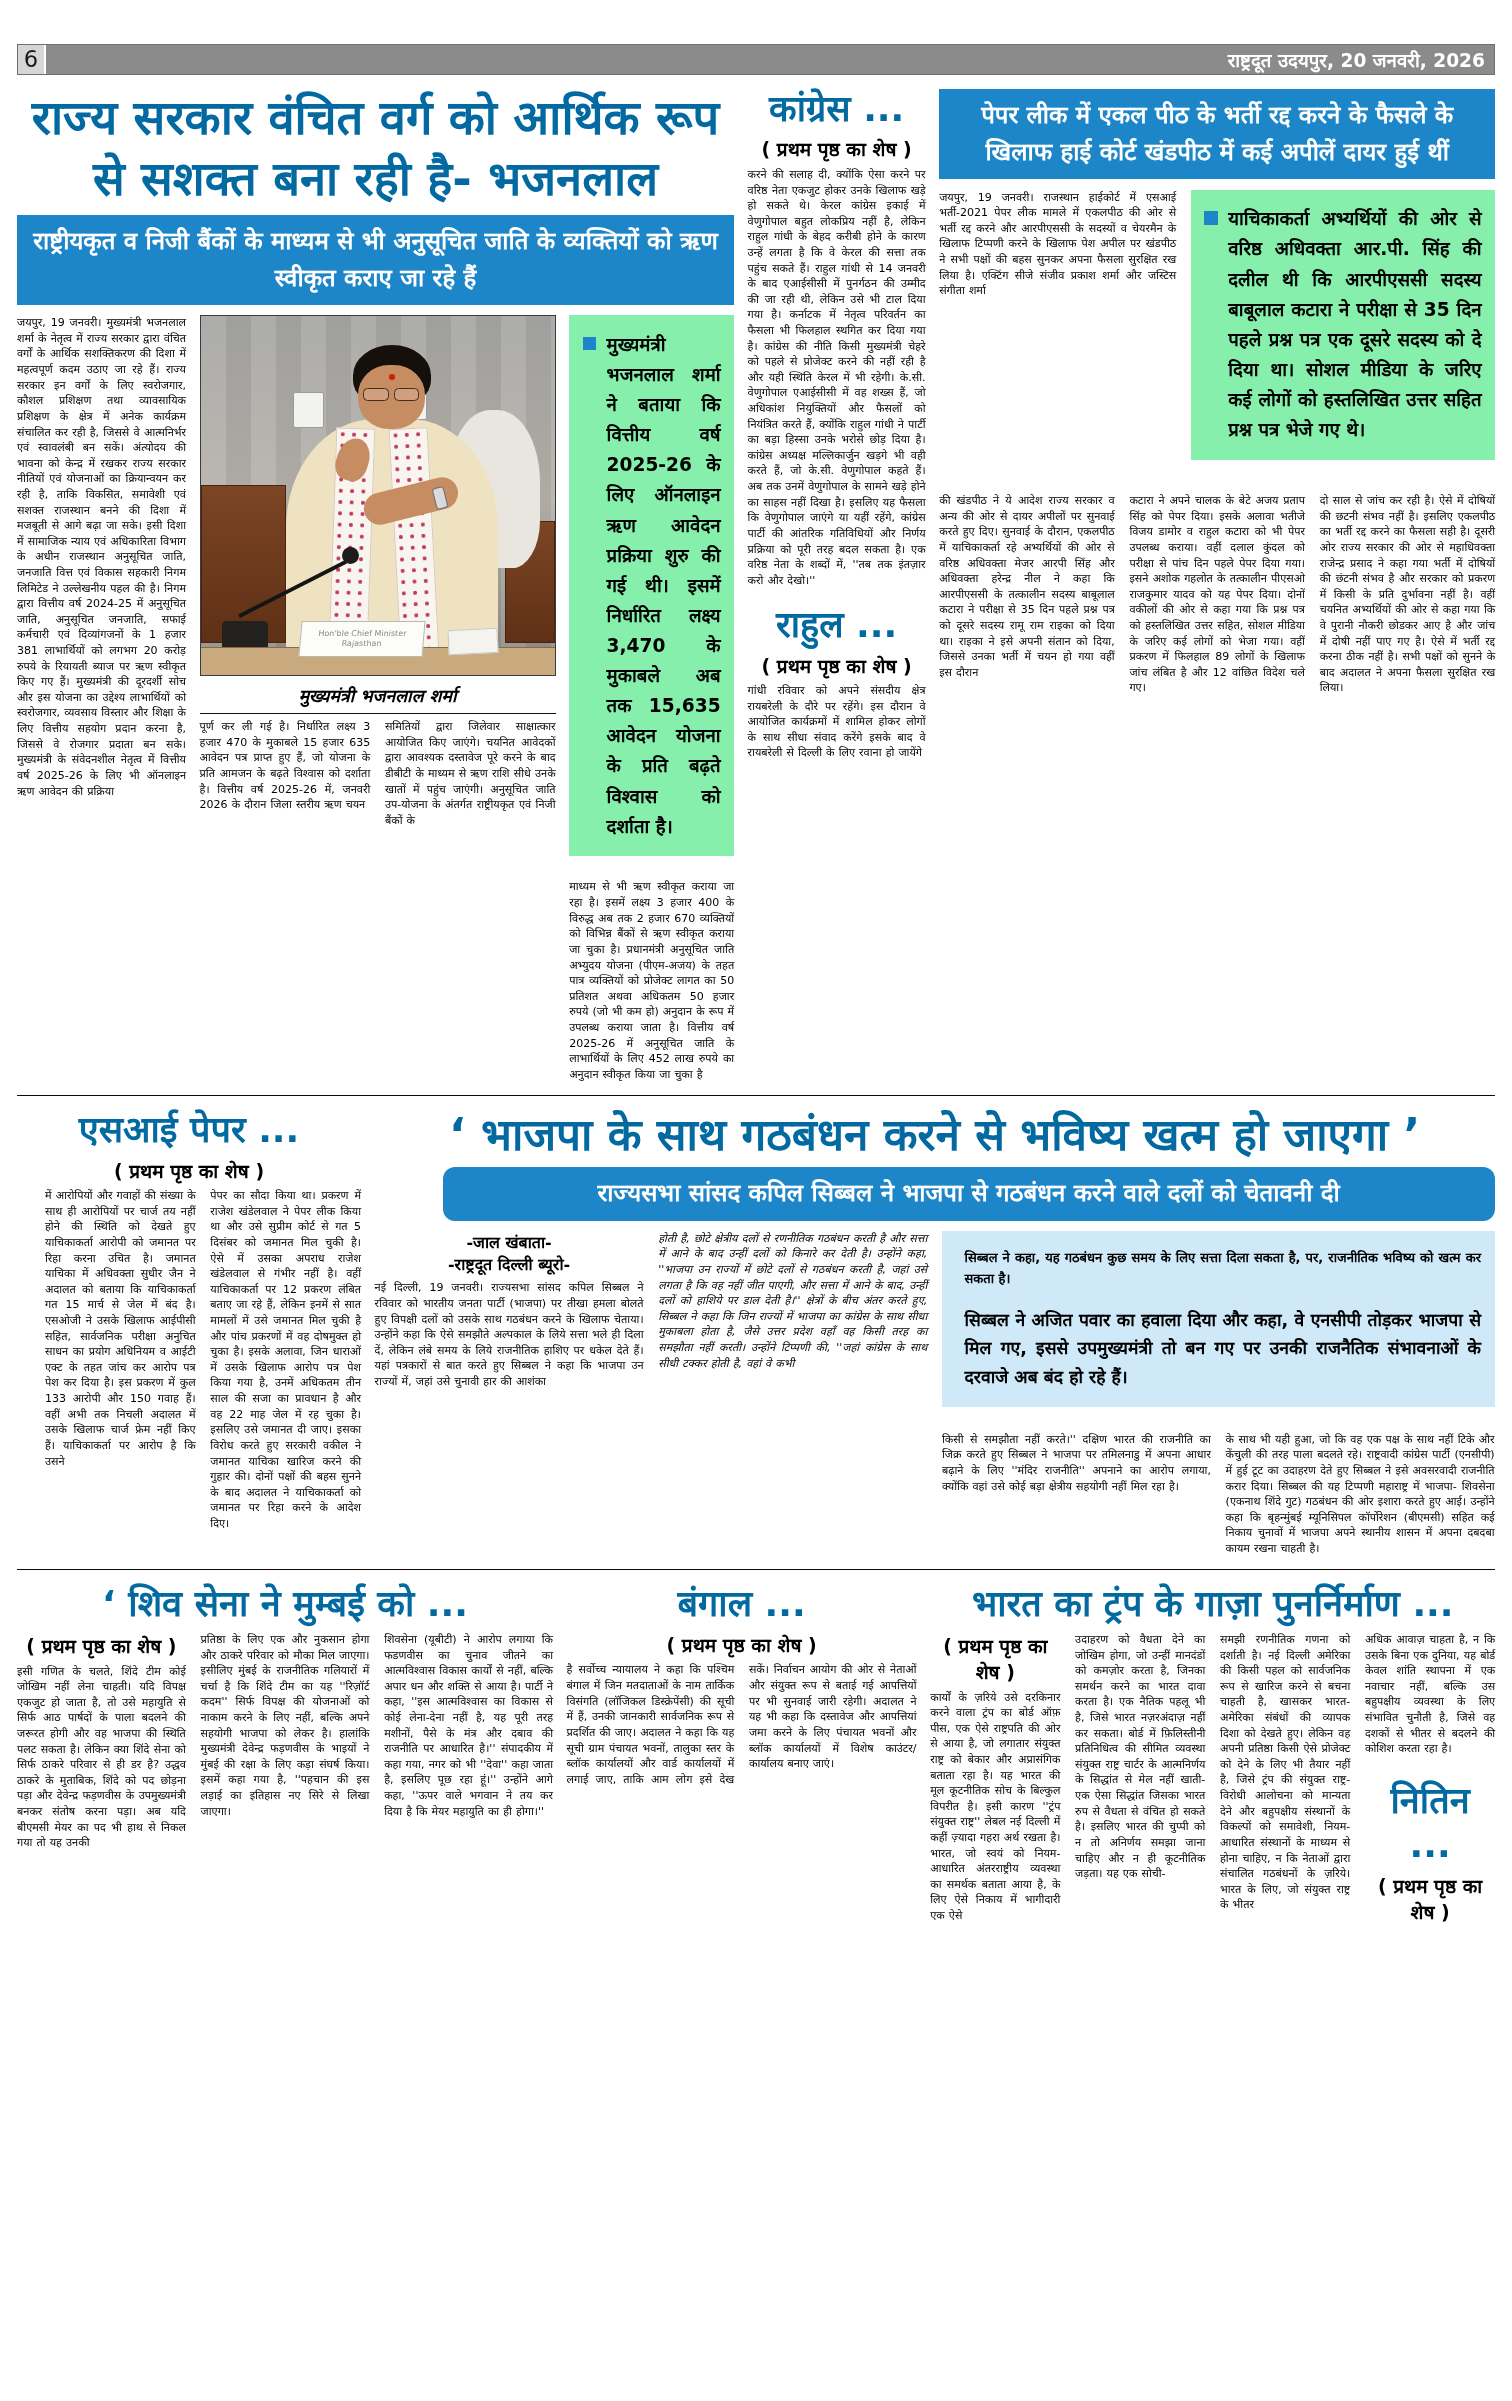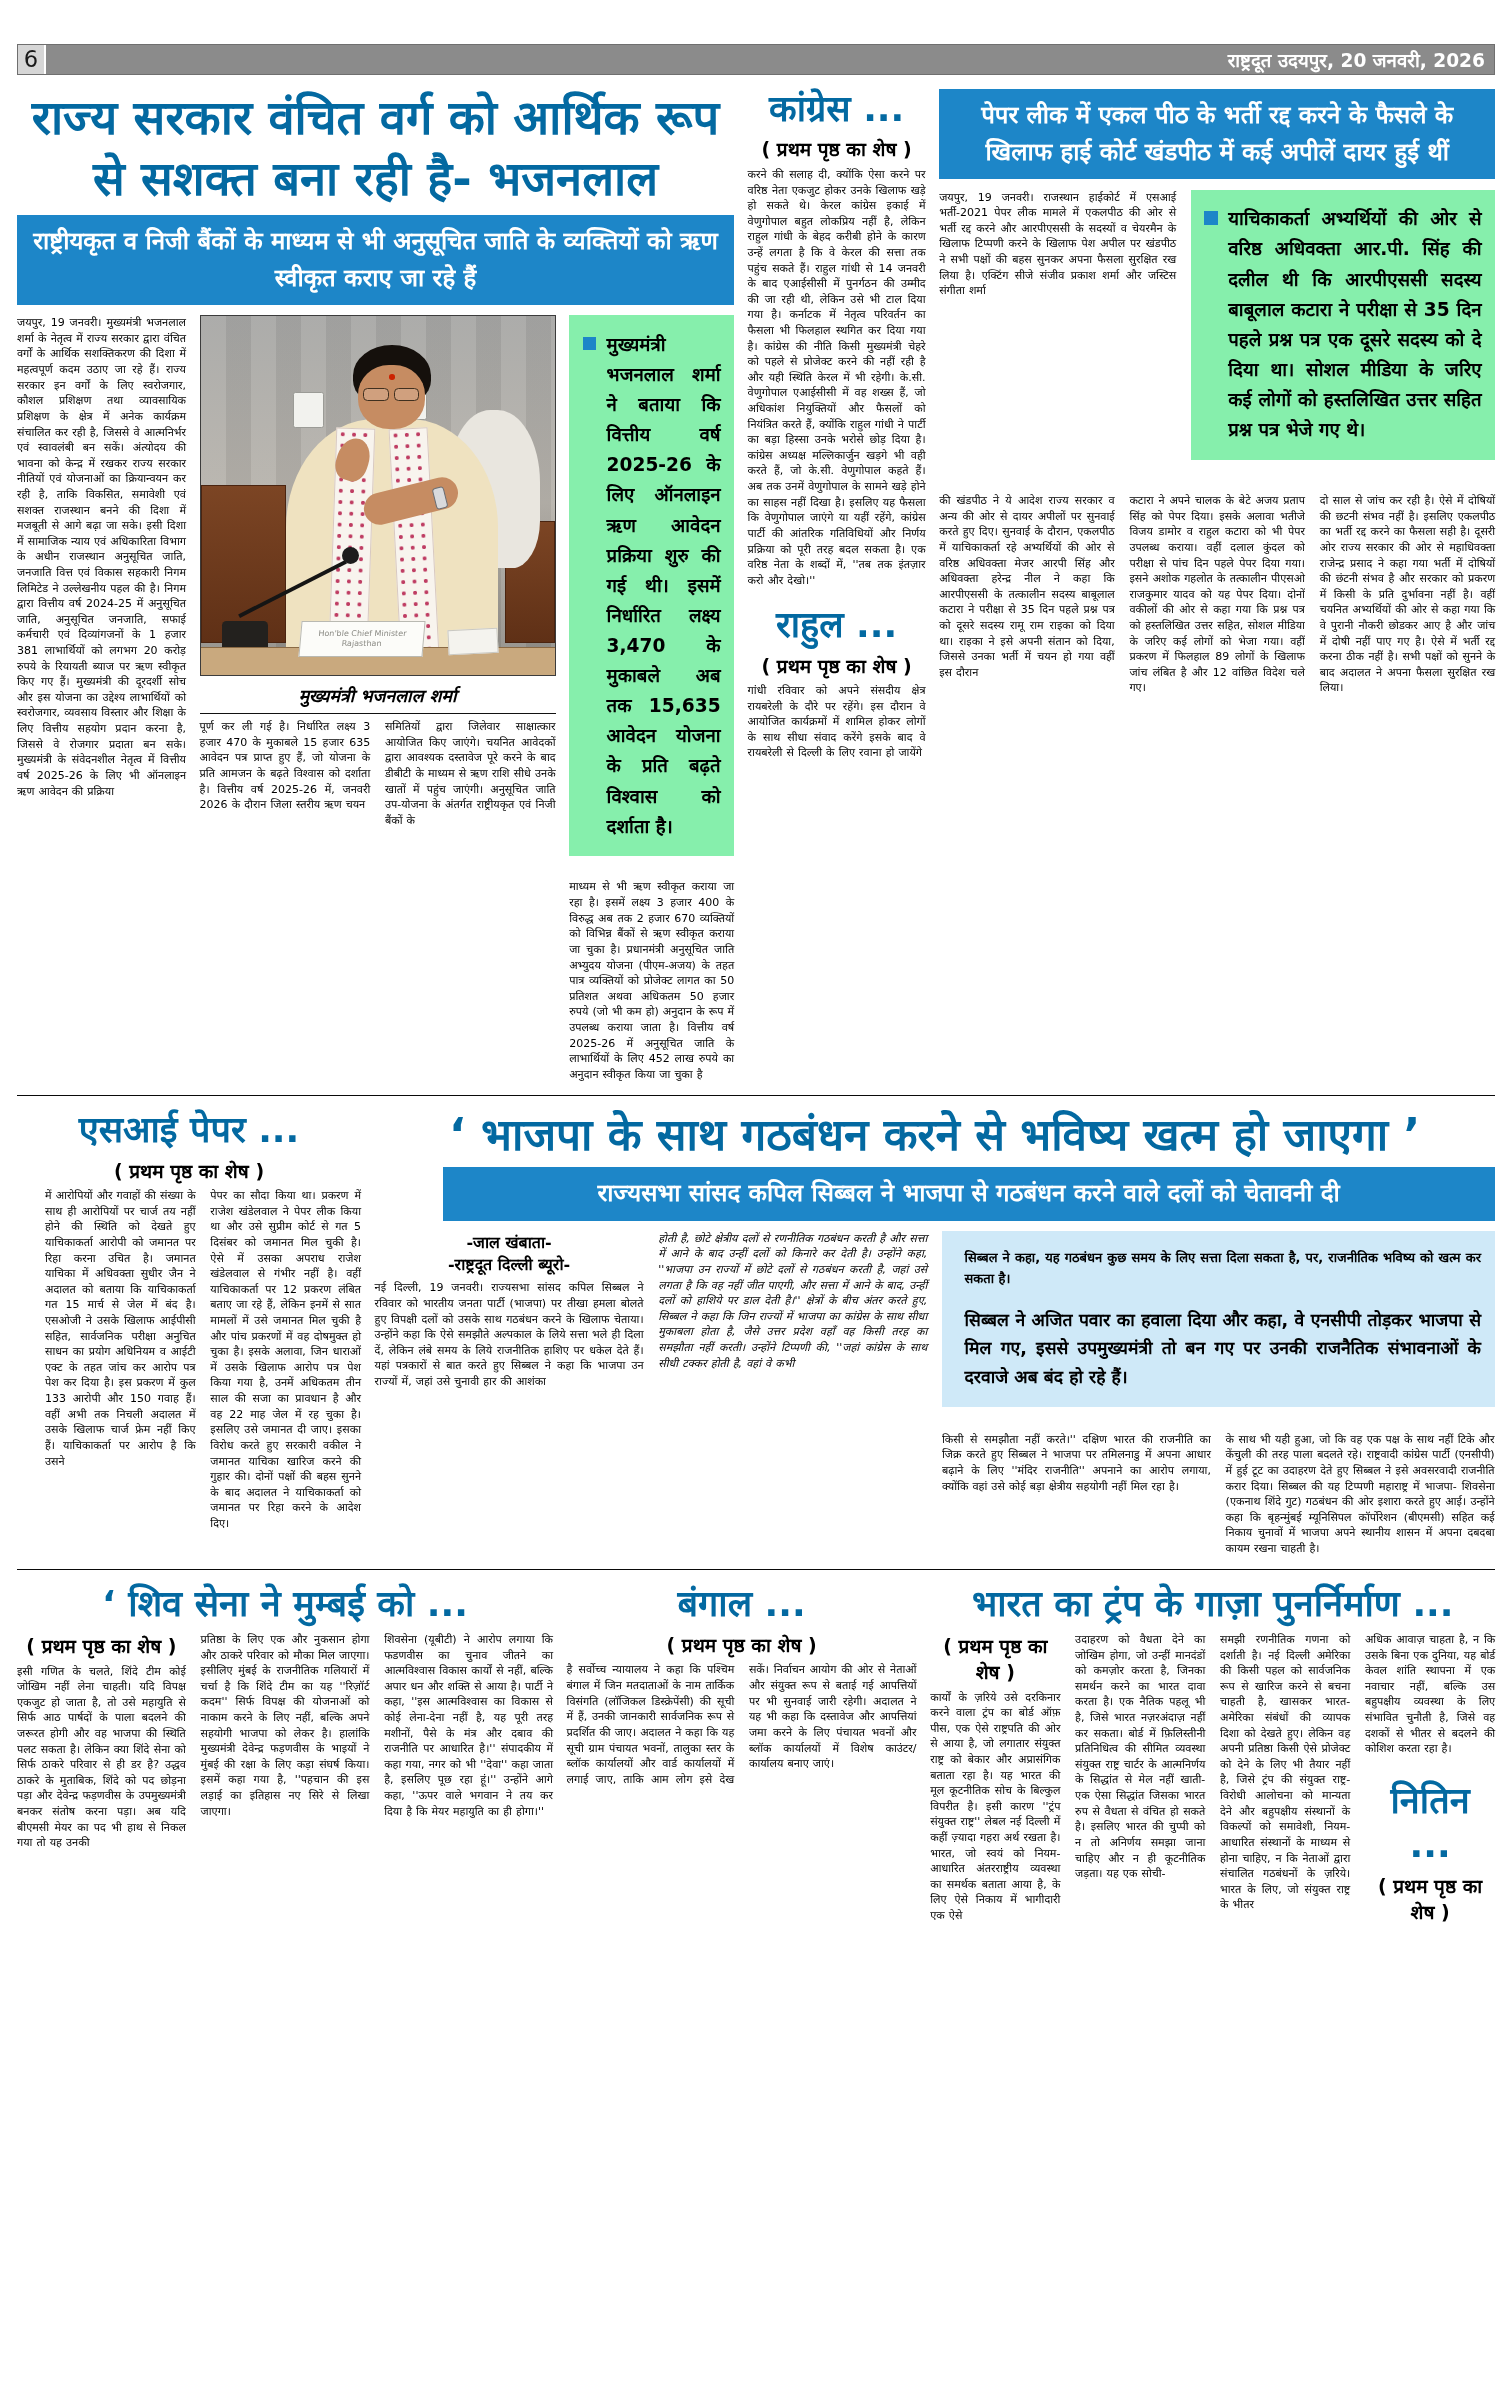--- a/index.html
+++ b/index.html
@@ -178,21 +178,21 @@
         <h2 class="hl hl-md">एसआई पेपर ...</h2>
         <div class="note">( प्रथम पृष्ठ का शेष )</div>
         <div class="grid" style="grid-template-columns:1fr 1fr;margin-left:28px;">
           <div class="bodytext">में आरोपियों और गवाहों की संख्या के साथ ही आरोपियों पर चार्ज तय नहीं होने की स्थिति को देखते हुए याचिकाकर्ता आरोपी को जमानत पर रिहा करना उचित है। जमानत याचिका में अधिवक्ता सुधीर जैन ने अदालत को बताया कि याचिकाकर्ता गत 15 मार्च से जेल में बंद है। एसओजी ने उसके खिलाफ आईपीसी सहित, सार्वजनिक परीक्षा अनुचित साधन का प्रयोग अधिनियम व आईटी एक्ट के तहत जांच कर आरोप पत्र पेश कर दिया है। इस प्रकरण में कुल 133 आरोपी और 150 गवाह हैं। वहीं अभी तक निचली अदालत में उसके खिलाफ चार्ज फ्रेम नहीं किए हैं। याचिकाकर्ता पर आरोप है कि उसने</div>
           <div class="bodytext">पेपर का सौदा किया था। प्रकरण में राजेश खंडेलवाल ने पेपर लीक किया था और उसे सुप्रीम कोर्ट से गत 5 दिसंबर को जमानत मिल चुकी है। ऐसे में उसका अपराध राजेश खंडेलवाल से गंभीर नहीं है। वहीं याचिकाकर्ता पर 12 प्रकरण लंबित बताए जा रहे हैं, लेकिन इनमें से सात मामलों में उसे जमानत मिल चुकी है और पांच प्रकरणों में वह दोषमुक्त हो चुका है। इसके अलावा, जिन धाराओं में उसके खिलाफ आरोप पत्र पेश किया गया है, उनमें अधिकतम तीन साल की सजा का प्रावधान है और वह 22 माह जेल में रह चुका है। इसलिए उसे जमानत दी जाए। इसका विरोध करते हुए सरकारी वकील ने जमानत याचिका खारिज करने की गुहार की। दोनों पक्षों की बहस सुनने के बाद अदालत ने याचिकाकर्ता को जमानत पर रिहा करने के आदेश दिए।</div>
         </div>
       </article>
 
       <article>
         <h1 class="hl" style="font-size:44px;">‘ भाजपा के साथ गठबंधन करने से भविष्य खत्म हो जाएगा ’</h1>
-        <div class="banner" style="margin-left:68px;">राज्यसभा सांसद कपिल सिब्बल ने भाजपा से गठबंधन करने वाले दलों को चेतावनी दी</div>
+        <div class="banner" style="margin-left:68px;border-radius:12px;">राज्यसभा सांसद कपिल सिब्बल ने भाजपा से गठबंधन करने वाले दलों को चेतावनी दी</div>
         <div class="sibal-grid">
           <div class="c1">
             <div class="byline">-जाल खंबाता-</div>
             <div class="byline" style="margin-bottom:5.6px;">-राष्ट्रदूत दिल्ली ब्यूरो-</div>
             <div class="bodytext">नई दिल्ली, 19 जनवरी। राज्यसभा सांसद कपिल सिब्बल ने रविवार को भारतीय जनता पार्टी (भाजपा) पर तीखा हमला बोलते हुए विपक्षी दलों को उसके साथ गठबंधन करने के खिलाफ चेताया। उन्होंने कहा कि ऐसे समझौते अल्पकाल के लिये सत्ता भले ही दिला दें, लेकिन लंबे समय के लिये राजनीतिक हाशिए पर धकेल देते हैं। यहां पत्रकारों से बात करते हुए सिब्बल ने कहा कि भाजपा उन राज्यों में, जहां उसे चुनावी हार की आशंका</div>
           </div>
           <div class="c2 bodytext">होती है, छोटे क्षेत्रीय दलों से रणनीतिक गठबंधन करती है और सत्ता में आने के बाद उन्हीं दलों को किनारे कर देती है। उन्होंने कहा, ''भाजपा उन राज्यों में छोटे दलों से गठबंधन करती है, जहां उसे लगता है कि वह नहीं जीत पाएगी, और सत्ता में आने के बाद, उन्हीं दलों को हाशिये पर डाल देती है।'' क्षेत्रों के बीच अंतर करते हुए, सिब्बल ने कहा कि जिन राज्यों में भाजपा का कांग्रेस के साथ सीधा मुकाबला होता है, जैसे उत्तर प्रदेश वहाँ वह किसी तरह का समझौता नहीं करती। उन्होंने टिप्पणी की, ''जहां कांग्रेस के साथ सीधी टक्कर होती है, वहां वे कभी</div>
           <div class="boxspan qcol">
             <div class="qitem">
               <span class="sq"></span>

